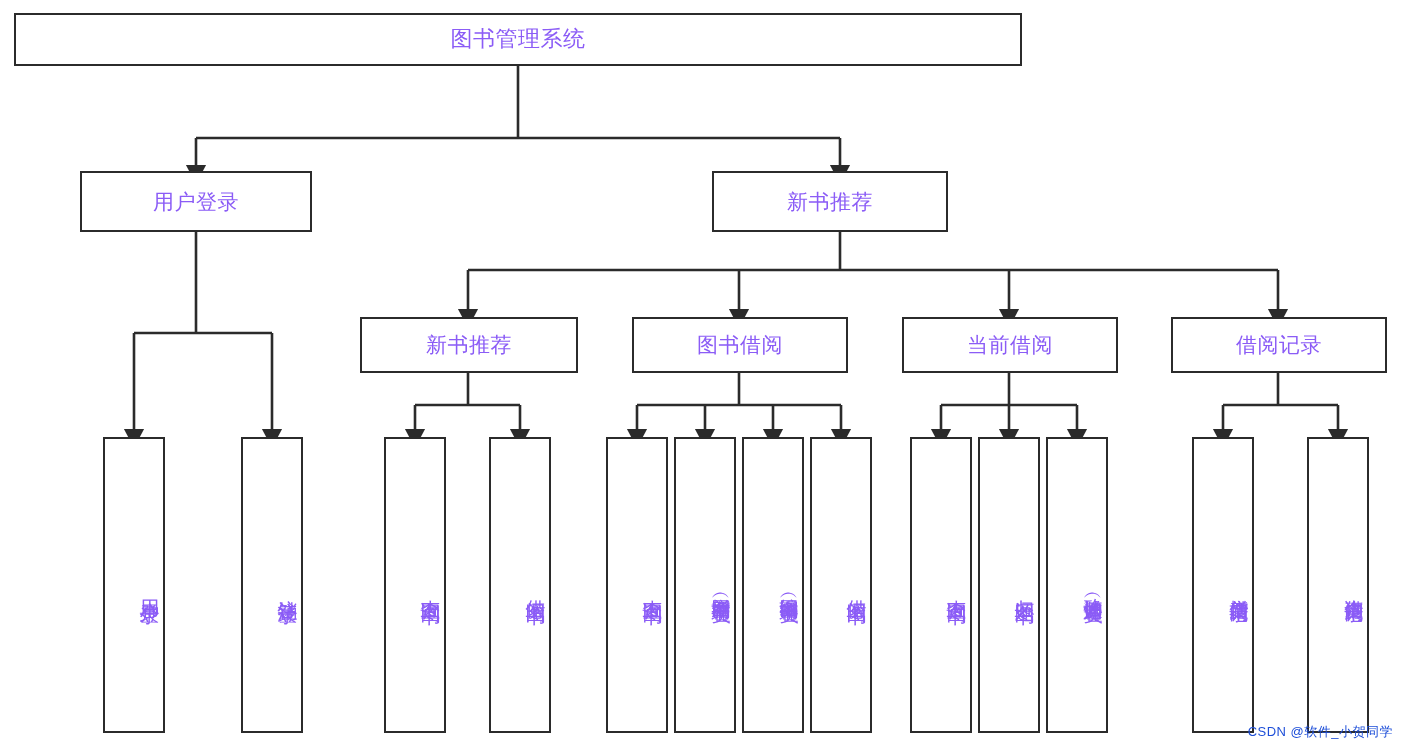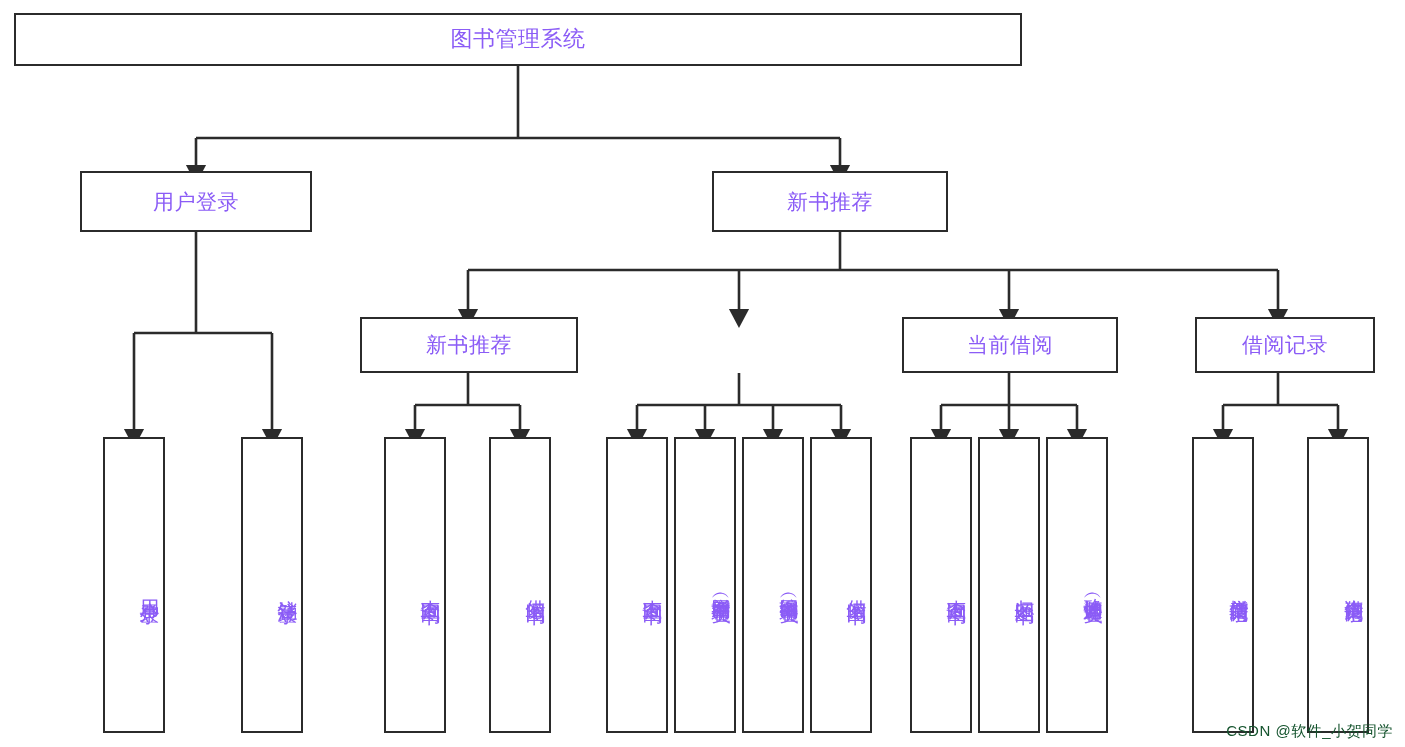--- a/index.html
+++ b/index.html
@@ -50,22 +50,22 @@
     align-items: flex-start;
     justify-content: center;
     padding-top: 6px;
   }
   .node-v.long { font-size: 19px; letter-spacing: 1px; padding-top: 4px; }
   .node-title { font-size: 22px; }
   #watermark {
     position: absolute;
     right: 12px;
     bottom: 6px;
-    font-size: 15px;
-    color: #14532d;
+    font-size: 13px;
+    color: #1d4ed8;
     letter-spacing: 0.5px;
     white-space: nowrap;
     z-index: 5;
     font-family: "Liberation Sans", "DejaVu Sans", sans-serif;
   }
 </style>
 </head>
 <body>
 
 <div id="diagram-root">
@@ -127,24 +127,27 @@
   <div class="node node-h" style="left:80px; top:171px; width:232px; height:61px;">
     <span>用户登录</span>
   </div>
   <div class="node node-h" style="left:712px; top:171px; width:236px; height:61px;">
     <span>新书推荐</span>
   </div>
 
   <div class="node node-h" style="left:360px; top:317px; width:218px; height:56px;">
     <span>新书推荐</span>
   </div>
+  <div class="node node-h" style="left:632px; top:317px; width:216px; height:56px;">
+    <span>图书借阅</span>
+  </div>
   <div class="node node-h" style="left:902px; top:317px; width:216px; height:56px;justify-content:center;">
     <span>当前借阅</span>
   </div>
-  <div class="node node-h" style="left:1195px; top:317px; width:180px; height:56px;">
+  <div class="node node-h" style="left:1171px; top:317px; width:216px; height:56px;">
     <span>借阅记录</span>
   </div>
 
   <div class="node node-v" style="left:103px; top:437px; width:62px; height:296px;">
     <span>用户登录</span>
   </div>
   <div class="node node-v" style="left:241px; top:437px; width:62px; height:296px;">
     <span>注销登录</span>
   </div>
 

